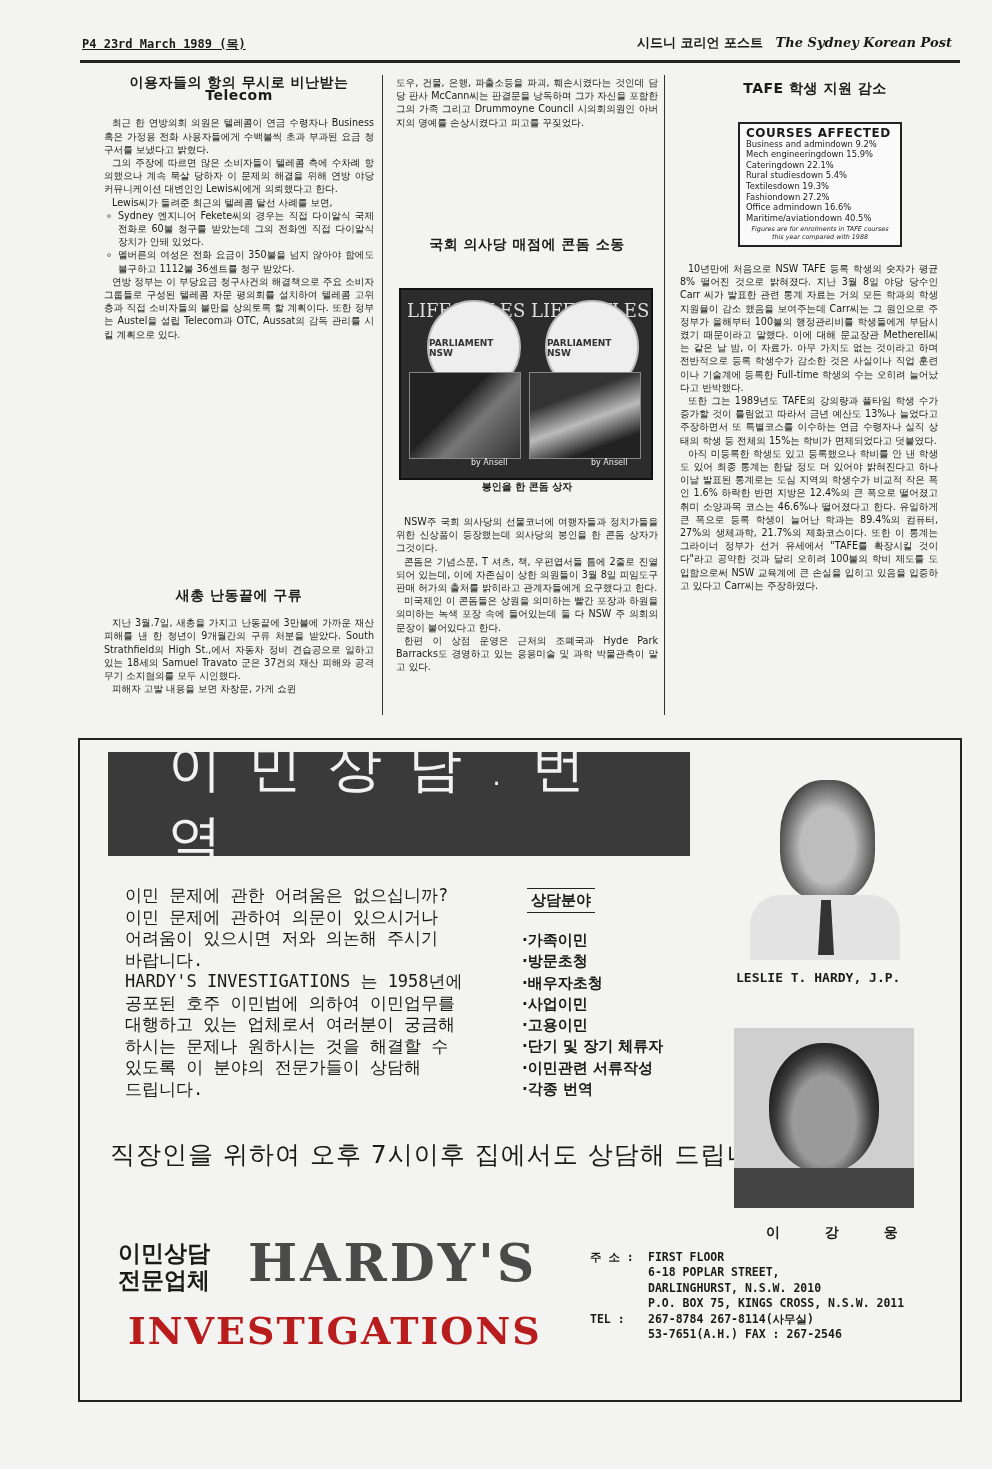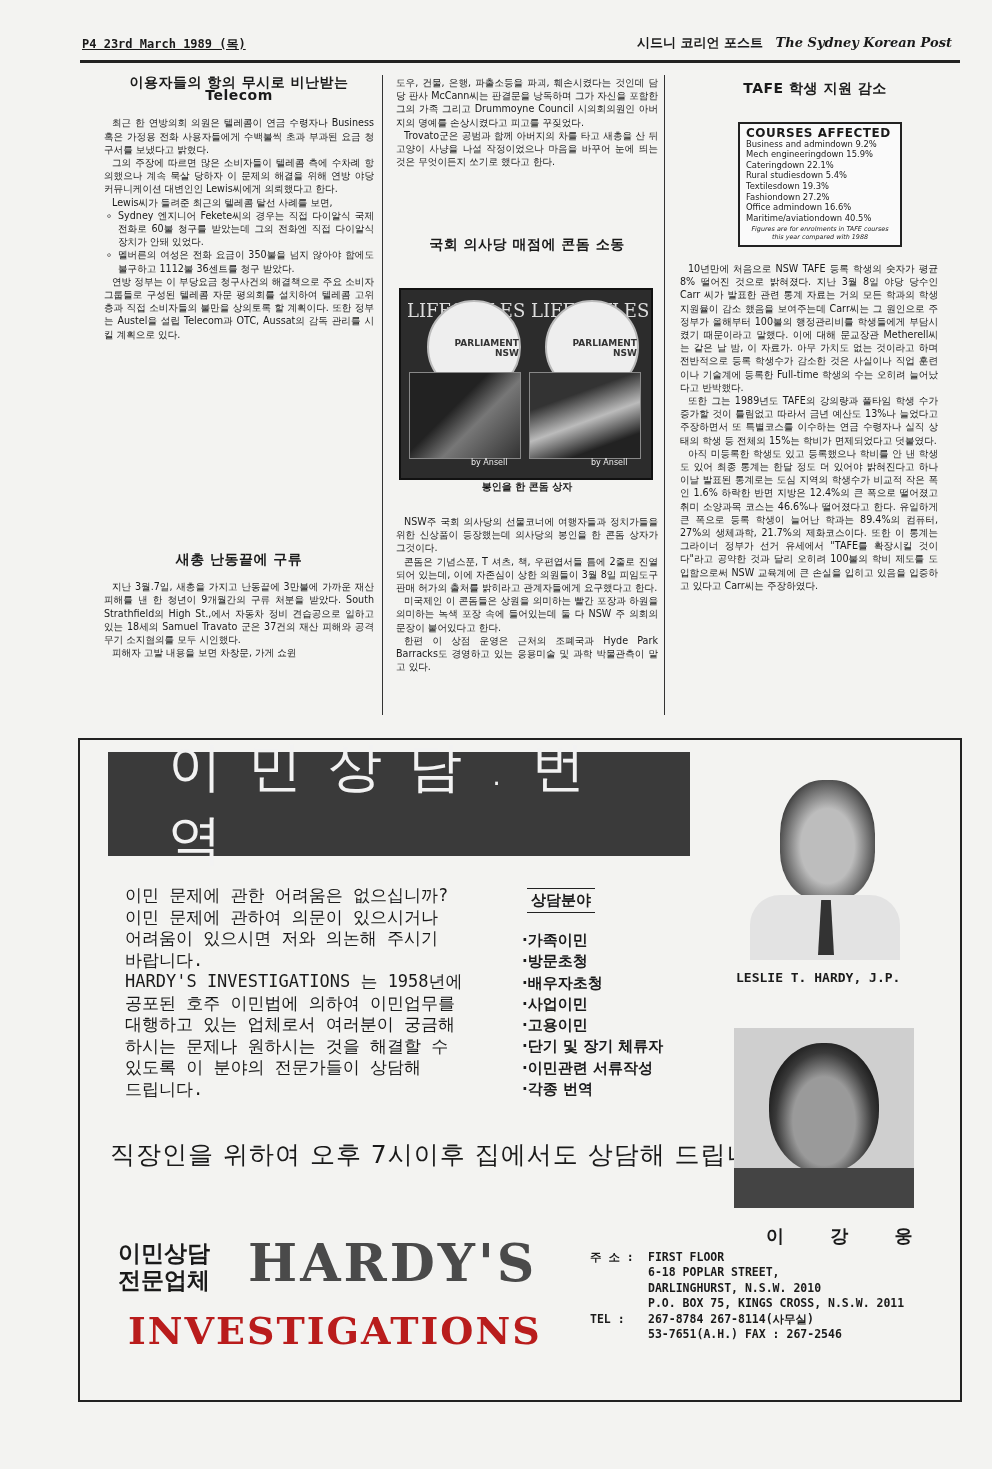--- a/index.html
+++ b/index.html
@@ -16,21 +16,21 @@
   .col ul li { position:relative; }
   .col ul li::before { content:"∘"; position:absolute; left:-12px; }
   .headline { text-align:center; font-size:14px; font-weight:bold; letter-spacing:0.5px; }
   .vrule { width:1px; background:#333; }
   .courses { border:2px solid #222; padding:4px 6px; font-size:8.4px; line-height:10.6px; background:#fafafa; }
   .courses .ct { font-weight:900; font-size:12px; letter-spacing:0.5px; }
   .courses .row { display:flex; }
   .courses .note { font-style:italic; font-size:6.4px; text-align:center; line-height:8px; margin-top:2px; }
   .photo-box { background:#2c2c2c; border:2px solid #111; }
   .seal { position:absolute; width:90px; height:90px; border-radius:50%; background:#eee; border:2px solid #bbb; }
-  .seal span { position:absolute; left:0; right:0; top:36px; text-align:right; font-size:9px; font-weight:bold; color:#333; }
+  .seal span { position:absolute; left:0; right:0; top:36px; text-align:left; font-size:9px; font-weight:bold; color:#333; }
   .ad-border { left:78px; top:738px; width:880px; height:660px; border:2px solid #222; }
   .ad-banner { left:108px; top:752px; width:582px; height:104px; background:#3a3a3a; color:#f2f2f2;
                font-size:54px; letter-spacing:26px; display:flex; align-items:center; padding-left:60px; box-sizing:border-box; font-weight:300; }
   .ad-body { left:125px; top:885px; font-family:"DejaVu Sans Mono", monospace; font-size:17px; line-height:21.5px; }
   .ad-body div { white-space:nowrap; }
   .ad-services-title { left:527px; top:888px; font-size:15px; font-weight:bold; border-top:1px solid #222; border-bottom:1px solid #222; padding:2px 4px; }
   .ad-services { left:522px; top:930px; font-size:15px; line-height:21.3px; font-weight:bold; }
   .ad-tagline { left:110px; top:1138px; font-size:25px; letter-spacing:1px; }
   .person { background:#ddd; border:none; }
   .brand-kr { left:118px; top:1240px; font-size:23px; line-height:27px; font-weight:bold; }
@@ -58,28 +58,27 @@
   <p>그의 주장에 따르면 많은 소비자들이 텔레콤 측에 수차례 항의했으나 계속 묵살 당하자 이 문제의 해결을 위해 연방 야당 커뮤니케이션 대변인인 Lewis씨에게 의뢰했다고 한다.</p>
   <p>Lewis씨가 들려준 최근의 텔레콤 탈선 사례를 보면,</p>
   <ul>
     <li>Sydney 엔지니어 Fekete씨의 경우는 직접 다이알식 국제 전화로 60불 청구를 받았는데 그의 전화엔 직접 다이알식 장치가 안돼 있었다.</li>
     <li>멜버른의 여성은 전화 요금이 350불을 넘지 않아야 함에도 불구하고 1112불 36센트를 청구 받았다.</li>
   </ul>
   <p>연방 정부는 이 부당요금 청구사건의 해결책으로 주요 소비자 그룹들로 구성된 텔레콤 자문 평의회를 설치하여 텔레콤 고위층과 직접 소비자들의 불만을 상의토록 할 계획이다. 또한 정부는 Austel을 설립 Telecom과 OTC, Aussat의 감독 관리를 시킬 계획으로 있다.</p>
 </div>
 
 <div class="abs col" style="left:104px; top:553px; width:270px;">
-  <div class="headline" style="margin-bottom:14px;">새총 난동끝에 구류</div>
+  <div class="headline" style="margin-bottom:14px;margin-top:36px;">새총 난동끝에 구류</div>
   <p>지난 3월.7일, 새총을 가지고 난동끝에 3만불에 가까운 재산 피해를 낸 한 청년이 9개월간의 구류 처분을 받았다. South Strathfield의 High St.,에서 자동차 정비 견습공으로 일하고 있는 18세의 Samuel Travato 군은 37건의 재산 피해와 공격 무기 소지혐의를 모두 시인했다.</p>
   <p>피해자 고발 내용을 보면 차창문, 가게 쇼윈</p>
 </div>
 
 <div class="abs col" style="left:396px; top:76px; width:262px;">
   <p style="text-indent:0">도우, 건물, 은행, 파출소등을 파괴, 훼손시켰다는 것인데 담당 판사 McCann씨는 판결문을 낭독하며 그가 자신을 포함한 그의 가족 그리고 Drummoyne Council 시의회의원인 아버지의 명예를 손상시켰다고 피고를 꾸짖었다.</p>
-  <p>Trovato군은 공범과 함께 아버지의 차를 타고 새총을 산 뒤 고양이 사냥을 나설 작정이었으나 마음을 바꾸어 눈에 띄는 것은 무엇이든지 쏘기로 했다고 한다.</p>
 </div>
 
 <div class="abs headline" style="left:396px; top:236px; width:262px;">국회 의사당 매점에 콘돔 소동</div>
 <div class="abs photo-box" style="left:399px; top:288px; width:250px; height:188px;">
   <div class="abs" style="left:6px; top:10px; color:#ddd; font-family:'DejaVu Serif',serif; font-size:18px;">LIFESTYLES</div>
   <div class="abs" style="left:130px; top:10px; color:#ddd; font-family:'DejaVu Serif',serif; font-size:18px;">LIFESTYLES</div>
   <div class="seal" style="left:26px; top:10px;">
       <span>PARLIAMENT NSW</span>
     </div>
   <div class="seal" style="left:144px; top:10px;">
@@ -175,21 +174,21 @@
   <div class="abs" style="left:40px; top:10px; width:95px; height:120px; border-radius:45% 45% 40% 40%; background:radial-gradient(ellipse at 50% 55%, #bdbdbd 40%, #555 70%, #2a2a2a 80%);"></div>
   <div class="abs" style="left:10px; top:125px; width:150px; height:65px; background:#e3e3e3; border-radius:30px 30px 0 0;"></div>
   <div class="abs" style="left:78px; top:130px; width:16px; height:55px; background:#333; clip-path:polygon(20% 0,80% 0,100% 100%,0 100%);"></div>
 </div>
 <div class="abs" style="left:736px; top:970px; font-family:'DejaVu Sans Mono',monospace; font-size:13px; font-weight:bold;">LESLIE T. HARDY, J.P.</div>
 
 <div class="abs person" style="left:734px; top:1028px; width:180px; height:180px; background:#cfcfcf;">
   <div class="abs" style="left:35px; top:15px; width:110px; height:130px; border-radius:48%; background:radial-gradient(ellipse at 50% 60%, #9a9a9a 40%, #3a3a3a 62%, #1e1e1e 75%);"></div>
   <div class="abs" style="left:0; top:140px; width:180px; height:40px; background:#444;"></div>
 </div>
-<div class="abs" style="left:766px; top:1224px; font-size:18px; letter-spacing:20px; font-weight:bold;">이 강 웅</div>
+<div class="abs" style="left:766px; top:1224px; font-size:14px; letter-spacing:20px; font-weight:bold;">이 강 웅</div>
 
 <div class="abs brand-kr">
   <div>이민상담</div>
   <div>전문업체</div>
 </div>
 <div class="abs brand-hardy">HARDY'S</div>
 <div class="abs brand-inv">INVESTIGATIONS</div>
 
 <div class="abs addr">
   <div><span class="lbl">주 소 :</span><span>FIRST FLOOR</span></div>

